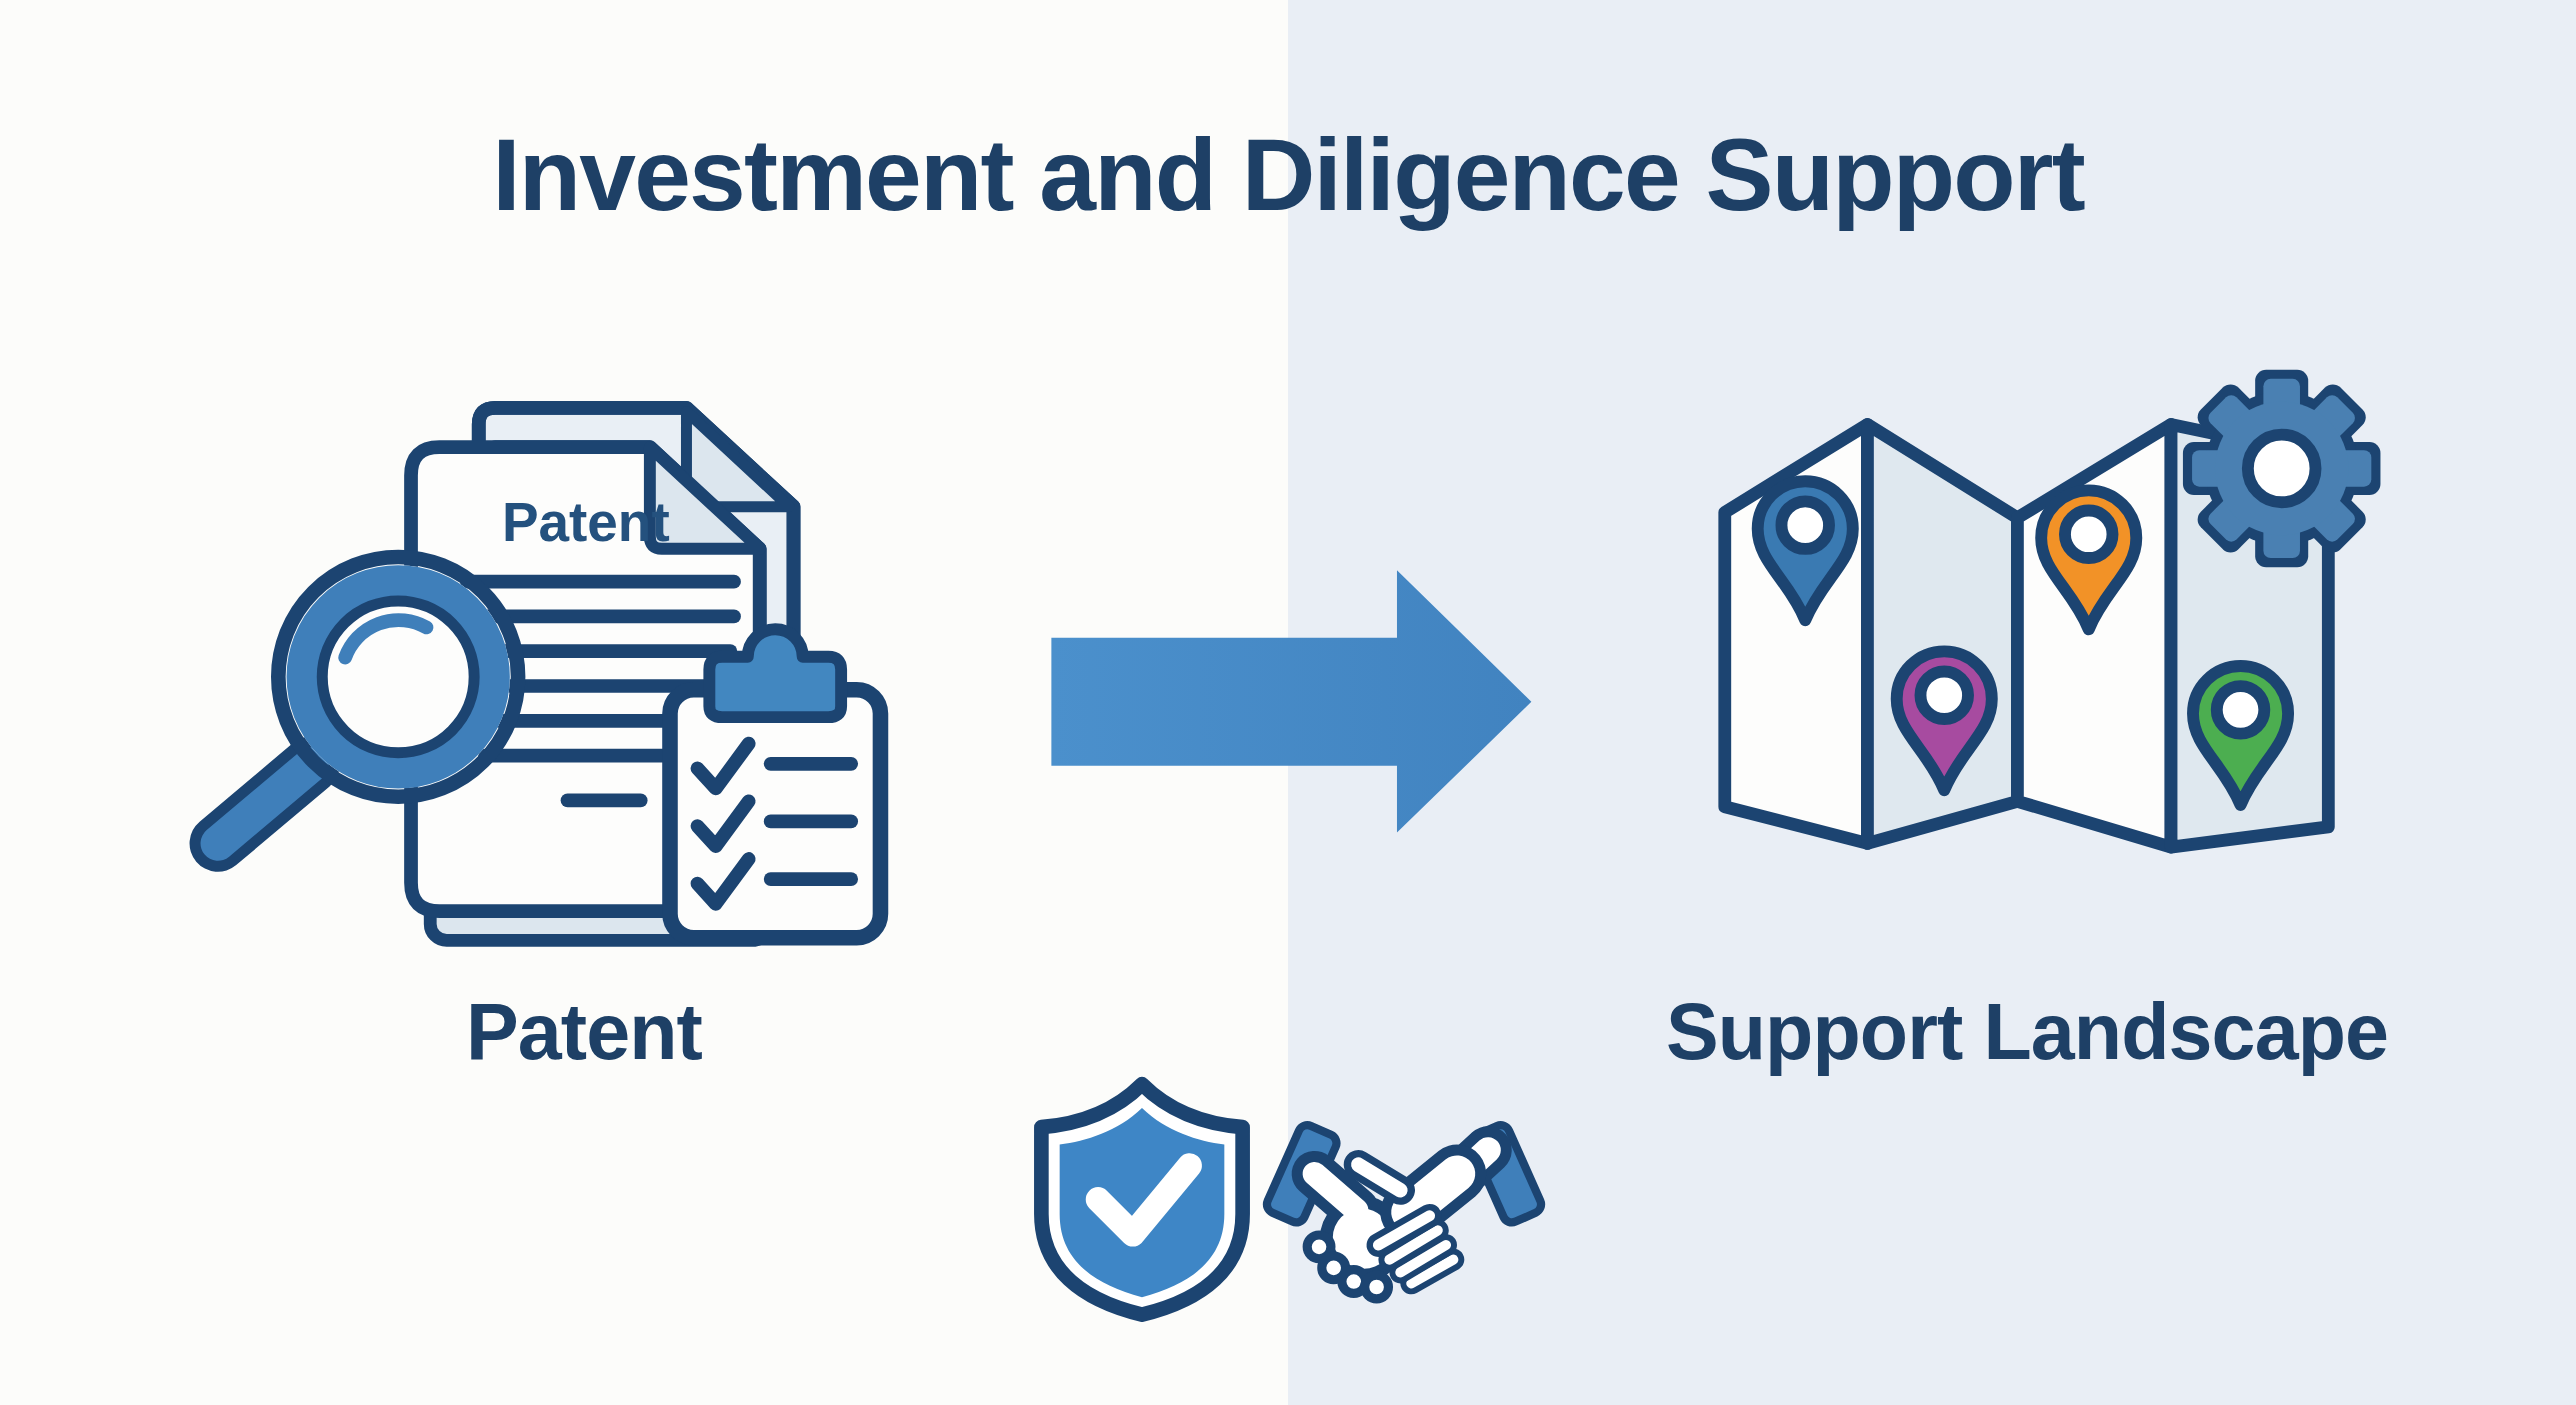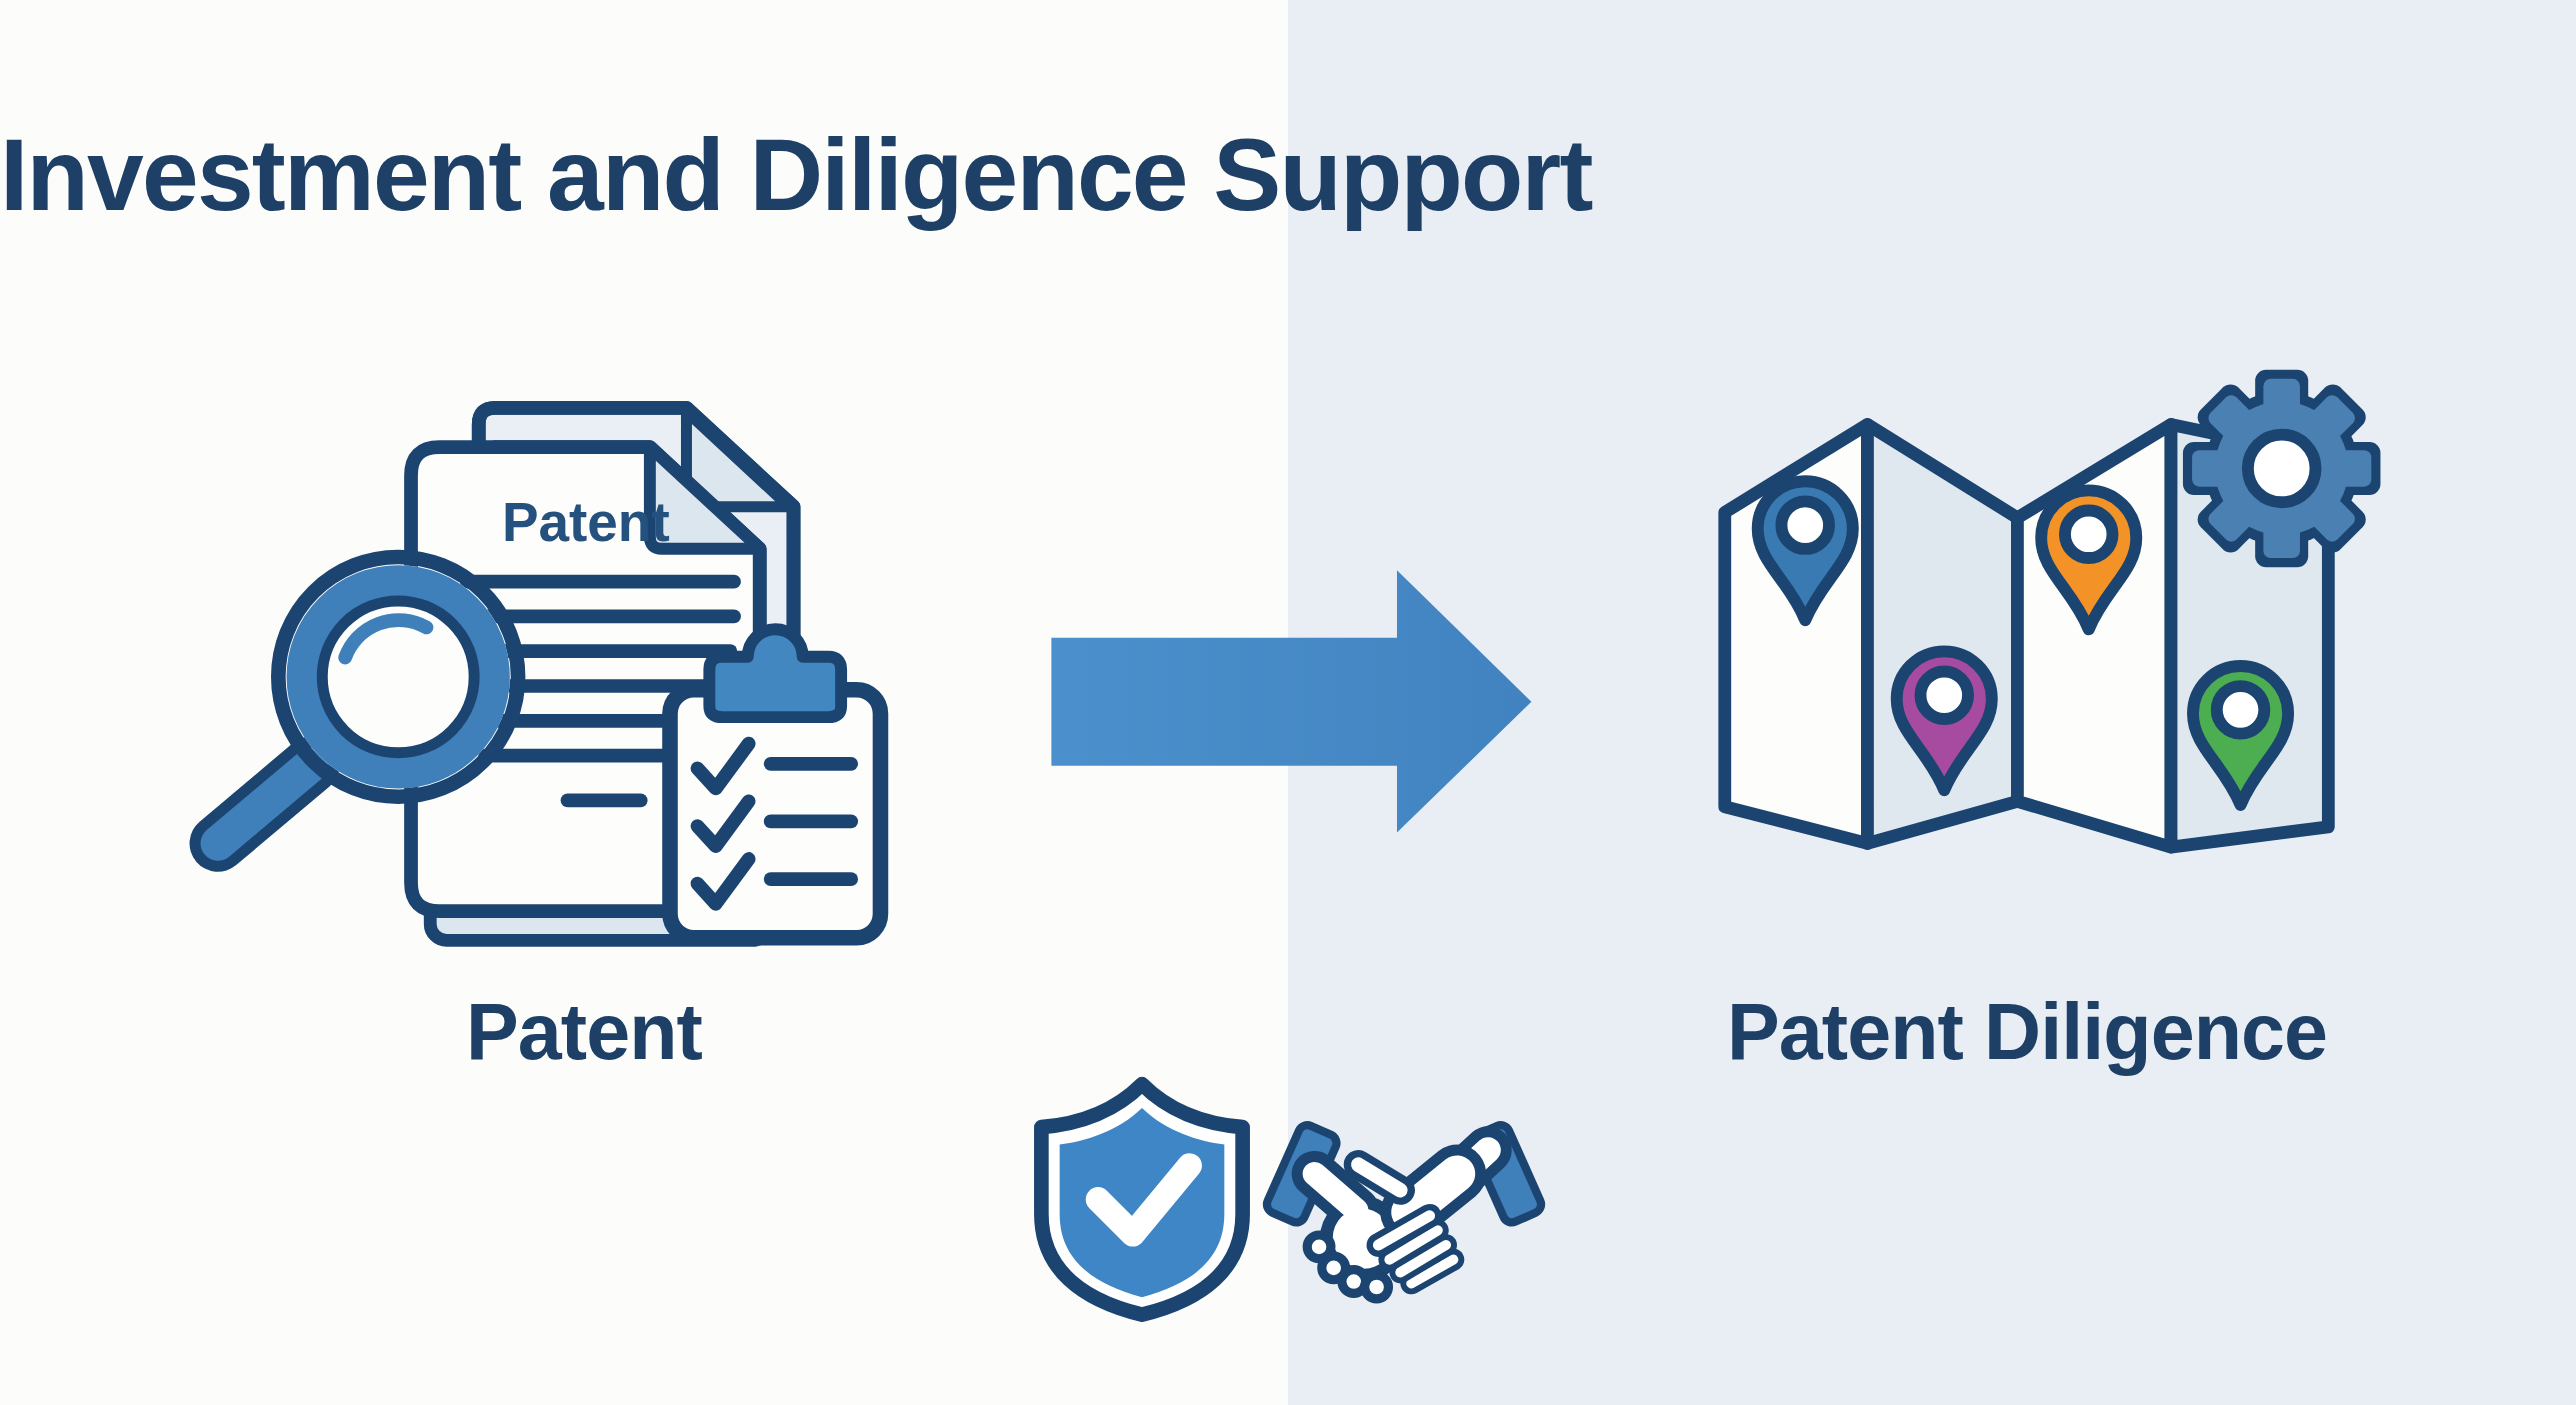--- a/index.html
+++ b/index.html
@@ -1,20 +1,20 @@
 <!DOCTYPE html>
 <html style="--bg_left: #fcfcfa; --bg_right: #e9eef5; --navy: #1c4471; --title_text: #1e4066; --label_text: #1e4066; --doc_text: #24517e; --blue: #3f7fba; --arrow_blue_1: #4b90cc; --arrow_blue_2: #4183c0; --shield_blue: #3e86c6; --clip_blue: #4287c0; --gear_blue: #4a80b2; --pin_blue: #3a7ab2; --pin_orange: #f29227; --pin_purple: #a74ba0; --pin_green: #4cae50; --panel_light: #dfe8ef; --page_fill: #fdfdfc; --page_back_fill: #e9eff5; --fold_fill: #dce6ee;font-size:14.6px"><head>
 <meta charset="utf-8">
 <style>
   html,body{margin:0;padding:0;}
   body{width:2576px;height:1405px;overflow:hidden;font-family:"Liberation Sans","DejaVu Sans",sans-serif;}
   .stage{position:relative;width:2576px;height:1405px;
          background:linear-gradient(to right,var(--bg_left) 0 50%,var(--bg_right) 50% 100%);}
   .abs{position:absolute;}
-  .title{left:0;top:117px;width:2576px;margin:0;
+  .title{left:0;top:117px;width:2576px;text-align:center;margin:0;
          font-size:102px;font-weight:700;letter-spacing:-1.8px;color:var(--title_text);}
   .side-label{top:986px;width:732px;text-align:center;
               font-size:79px;font-weight:700;letter-spacing:-0.9px;color:var(--label_text);}
   .label-left{left:218px;}
   .label-right{left:1661px;}
   svg{display:block;overflow:visible;}
   .oln{stroke:var(--navy);stroke-linecap:round;stroke-linejoin:round;}
   .f-none{fill:none}.f-white{fill:#ffffff}.f-navy{fill:var(--navy)}
   .f-page{fill:var(--page_fill)}.f-back{fill:var(--page_back_fill)}.f-fold{fill:var(--fold_fill)}
   .f-blue{fill:var(--blue)}.f-clip{fill:var(--clip_blue)}.f-gear{fill:var(--gear_blue)}
@@ -136,21 +136,21 @@
         <rect x="615" y="14" width="40" height="48" rx="8" transform="rotate(225 635 112)"></rect>
         <rect x="615" y="14" width="40" height="48" rx="8" transform="rotate(270 635 112)"></rect>
         <rect x="615" y="14" width="40" height="48" rx="8" transform="rotate(315 635 112)"></rect>
         <circle cx="635" cy="112" r="73"></circle>
       </g>
       <circle class="f-white oln" stroke-width="13" cx="635" cy="112" r="37"></circle>
     </g>
   </svg>
 
   <div class="abs side-label label-left">Patent</div>
-  <div class="abs side-label label-right">Patent Diligence</div>
+  <div class="abs side-label label-right">Support Landscape</div>
 
   <svg class="abs" style="left:1032px;top:1075px" width="220" height="247" viewBox="0 0 240 270">
     <path class="f-white oln" stroke-width="16" d="M120,10 C152,42 192,54 230,57 L230,152 C230,212 186,246 120,262 C54,246 10,212 10,152 L10,57 C48,54 88,42 120,10 Z"></path>
     <path class="f-shield" d="M120,36 C147,62 181,72 210,76 L210,152 C210,201 175,228 120,243 C65,228 30,201 30,152 L30,76 C59,72 93,62 120,36 Z"></path>
     <path class="f-none s-white" stroke-width="27" d="M72,136 L110,174 L172,99"></path>
   </svg>
 
   <svg class="abs" style="left:1267px;top:1093px" width="274" height="220" viewBox="0 0 300 240">
 
     <rect class="f-blue oln" stroke-width="9" x="-22" y="-52" width="44" height="104" rx="10" transform="translate(38,88) rotate(24)"></rect>

